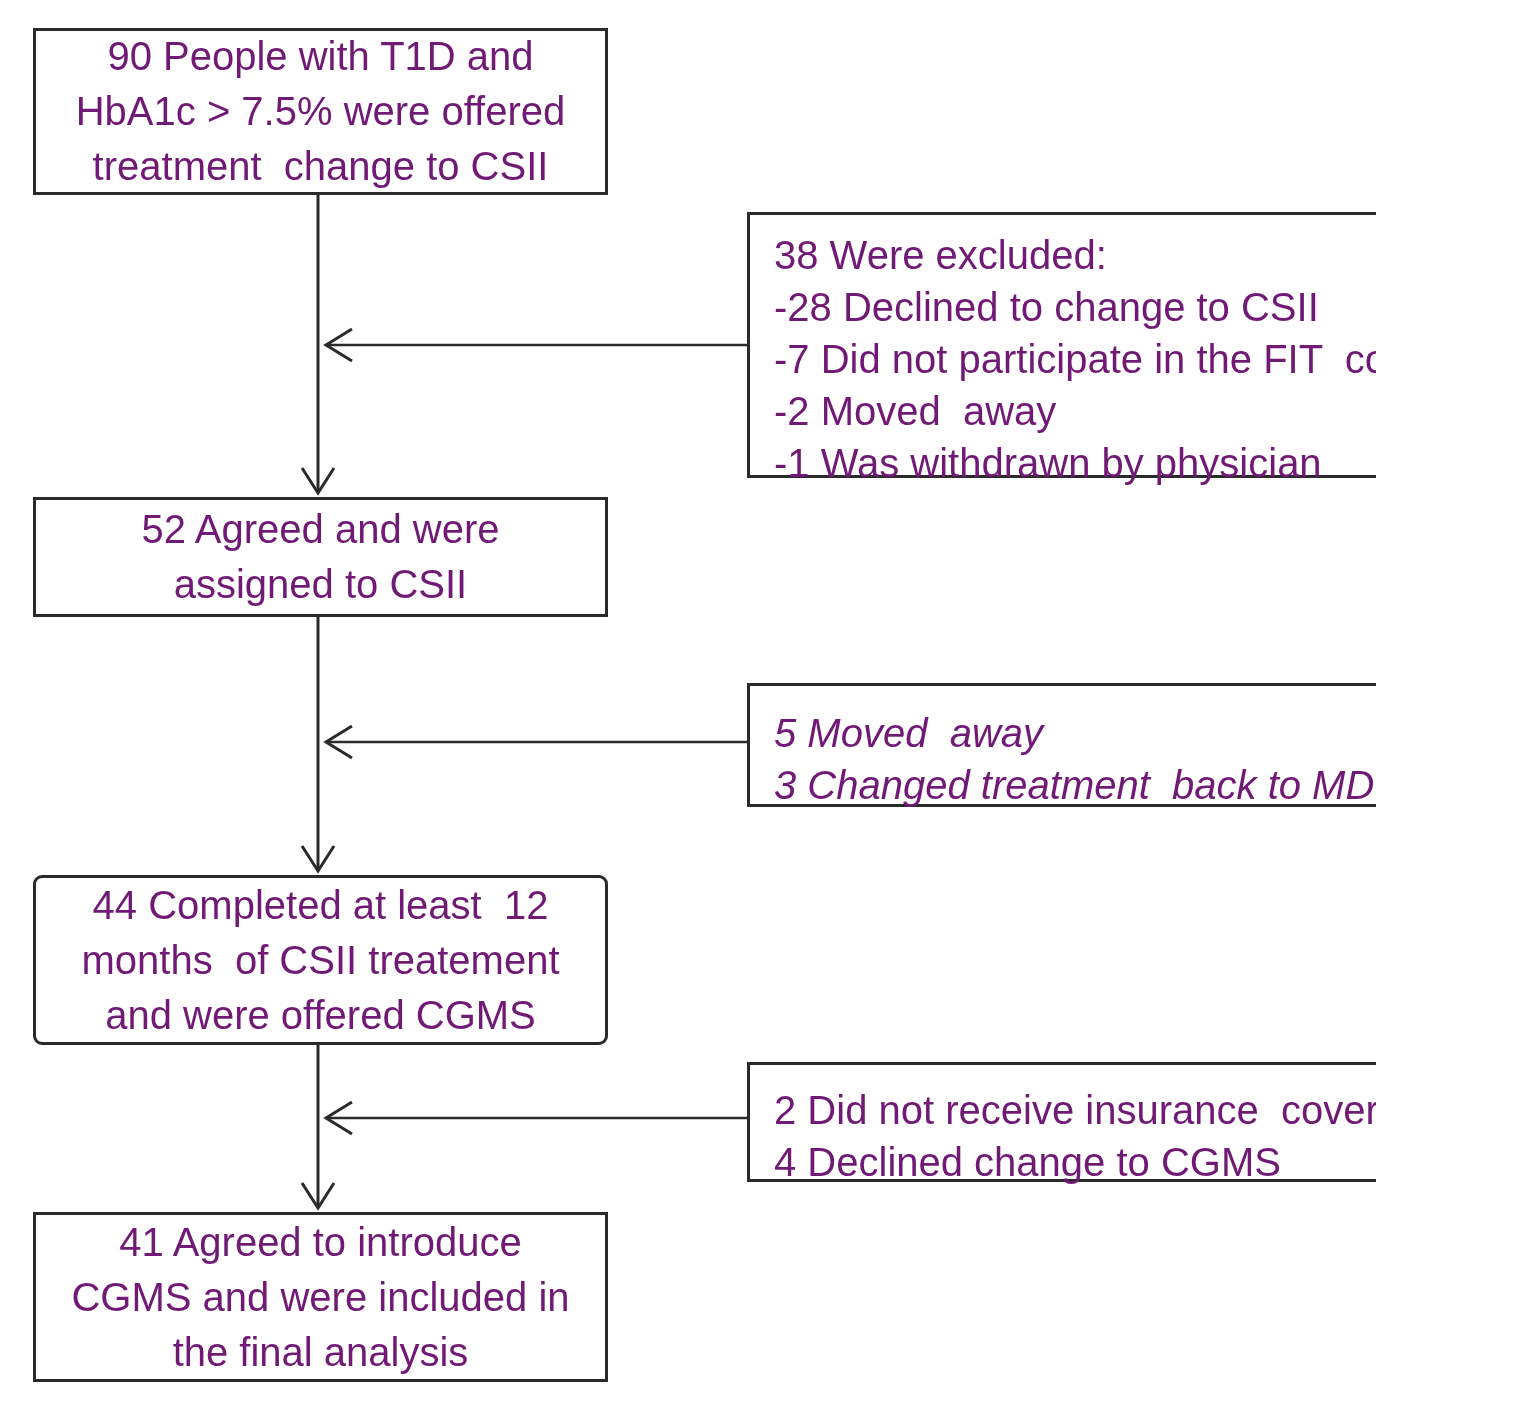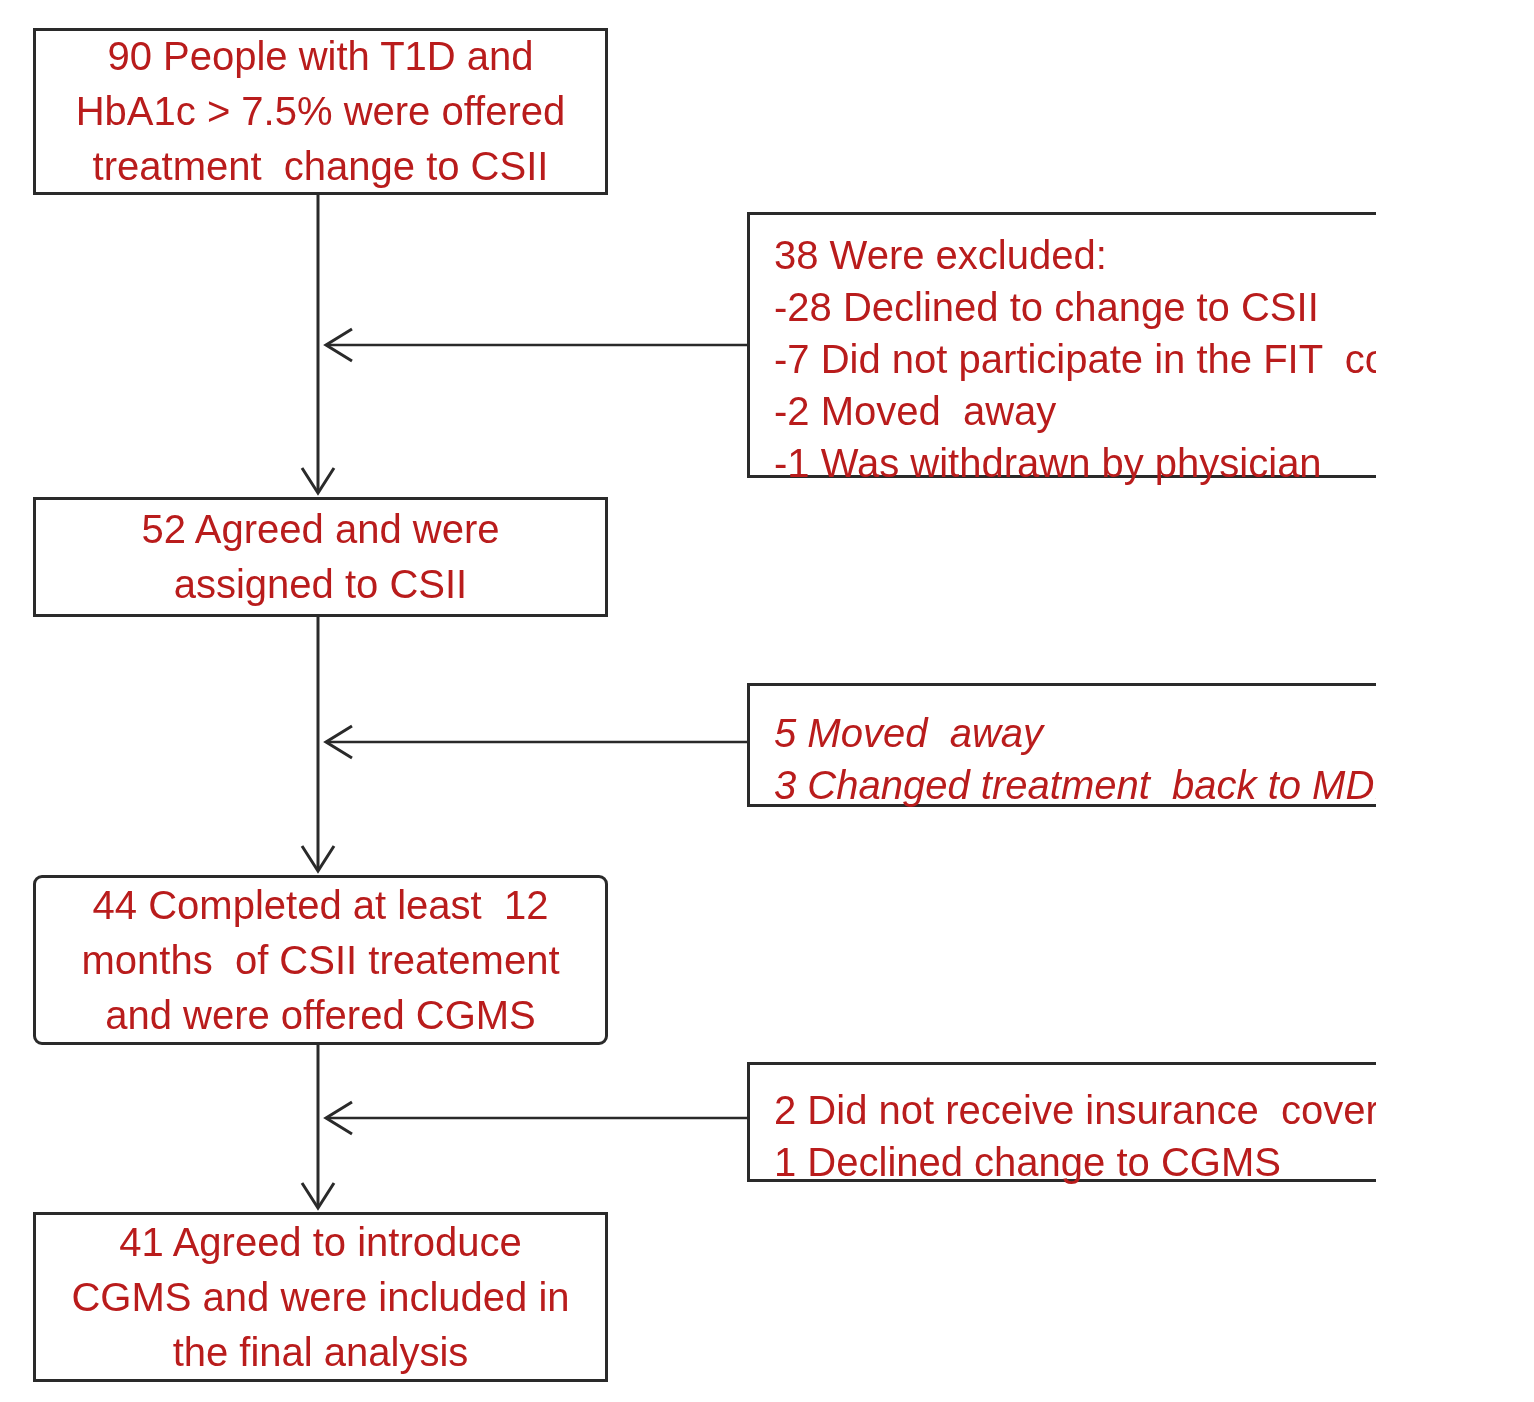--- a/index.html
+++ b/index.html
@@ -6,21 +6,21 @@
     margin: 0;
     padding: 0;
     background: #ffffff;
   }
   .canvas {
     position: relative;
     width: 1376px;
     height: 1402px;
     background: #ffffff;
     font-family: "Liberation Sans", sans-serif;
-    color: #b91c1c;
+    color: #701a75;
     overflow: hidden;
   }
   .flow-box {
     position: absolute;
     box-sizing: border-box;
     border: 3px solid #2a2a2a;
     background: #ffffff;
     display: flex;
     align-items: center;
   }
@@ -129,21 +129,21 @@
   </div>
 
   <div class="flow-box main" id="box-completed">
     <div class="box-text">44 Completed at least  12
 months  of CSII treatement
 and were offered CGMS</div>
   </div>
 
   <div class="flow-box side" id="box-dropout2">
     <div class="box-text">2 Did not receive insurance  cover
-1 Declined change to CGMS</div>
+4 Declined change to CGMS</div>
   </div>
 
   <div class="flow-box main" id="box-final">
     <div class="box-text">41 Agreed to introduce
 CGMS and were included in
 the final analysis</div>
   </div>
 
 </div>
 

